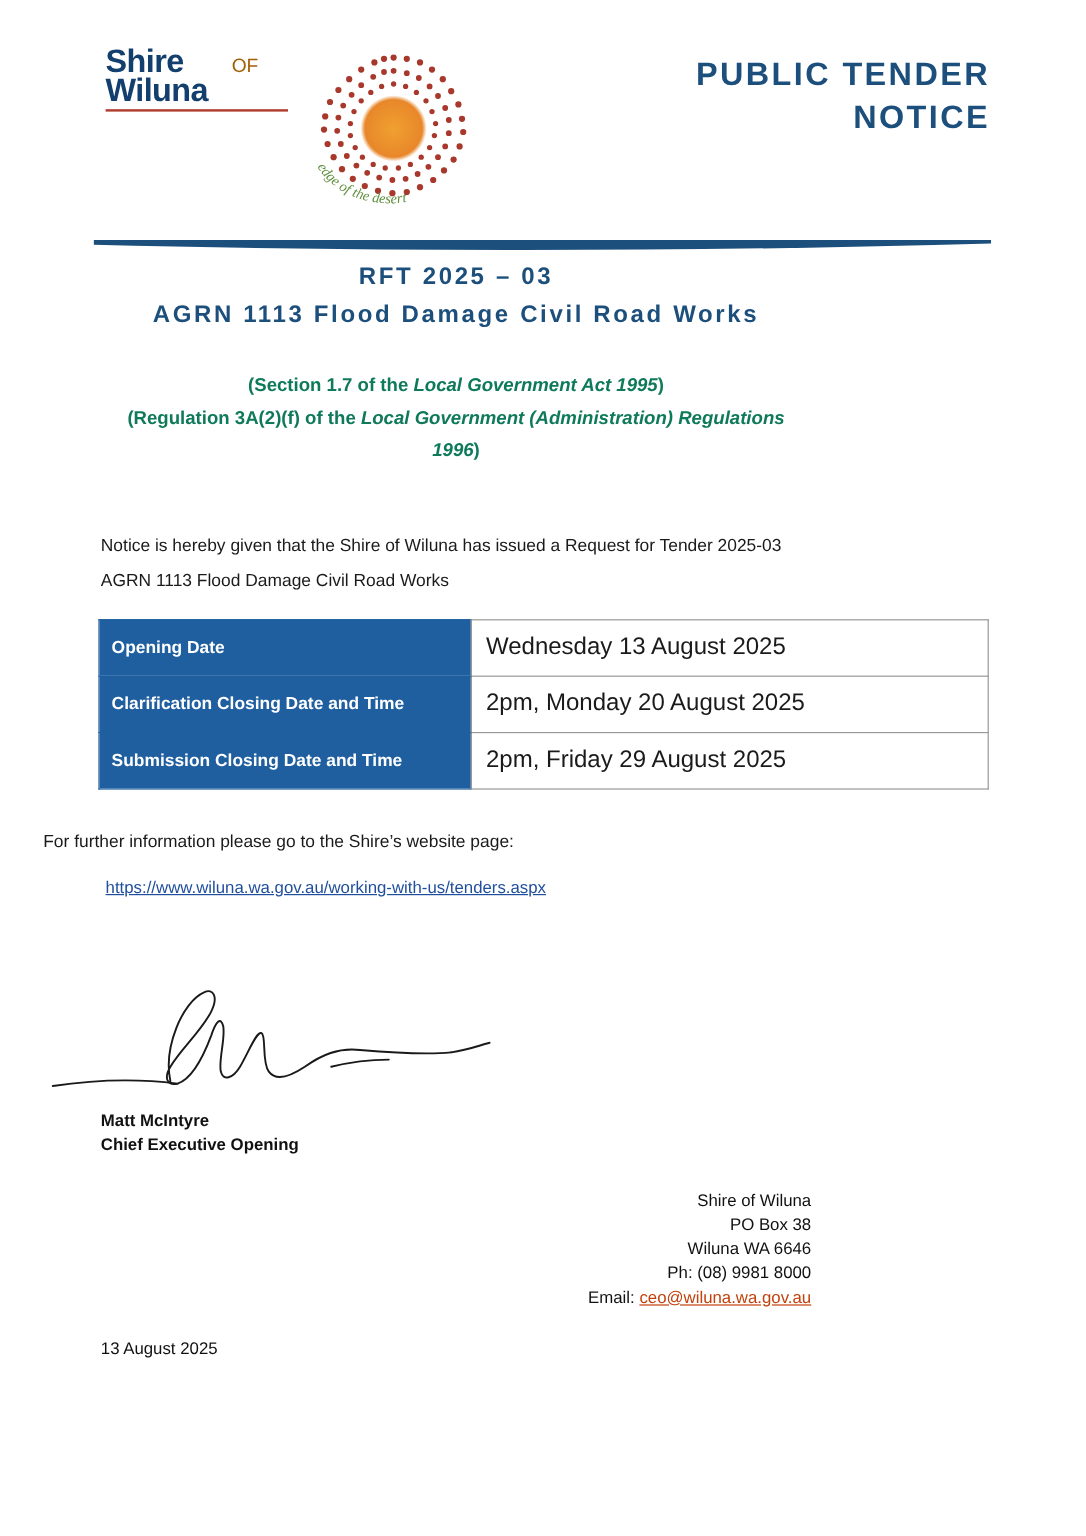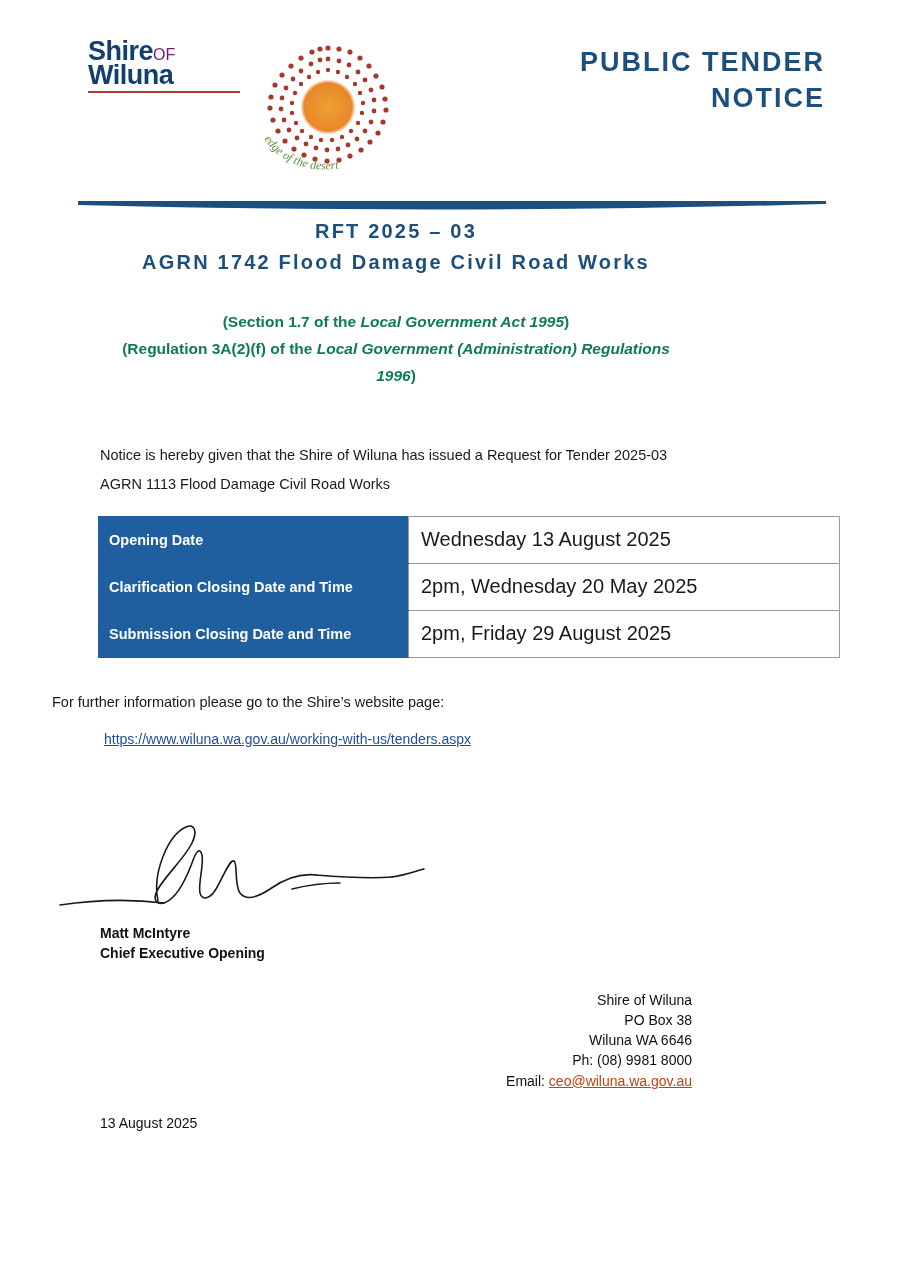--- a/index.html
+++ b/index.html
@@ -38,21 +38,22 @@
     font-weight: bold;
     font-size: 27px;
     color: #123f6d;
     letter-spacing: -0.5px;
     line-height: 1.0;
   }
   .logo-of {
     font-weight: normal;
     font-size: 16px;
     letter-spacing: 0px;
-    color: #701a75;
+    color: #a16207;
+    margin-left: 40px;
   }
   .logo-wiluna {
     font-family: "Liberation Sans", sans-serif;
     font-weight: bold;
     font-size: 27px;
     color: #123f6d;
     letter-spacing: -0.5px;
     line-height: 1.0;
     margin-top: -3px;
   }
@@ -121,21 +122,21 @@
     position: absolute;
     left: 78px;
     top: 198px;
     width: 748px;
     height: 12px;
   }
 
   
   .content {
     position: absolute;
-    left: 16px;
+    left: 0;
     top: 216px;
     width: 760px;
   }
 
   .ref-title {
     text-align: center;
     font-weight: bold;
     font-size: 20px;
     color: #1d4f7c;
     letter-spacing: 2.2px;
@@ -361,21 +362,21 @@
   <div class="divider">
     <svg width="748" height="12" viewBox="0 0 748 12" aria-hidden="true">
       <path d="M0,1 L748,1 L748,4 C500,11 240,11 0,5 Z" fill="#1d4f7c"></path>
     </svg>
   </div>
 
   <div class="content">
 
     <div class="ref-title">
       <div>RFT 2025 – 03</div>
-      <div class="line2">AGRN 1742 Flood Damage Civil Road Works</div>
+      <div class="line2">AGRN 1113 Flood Damage Civil Road Works</div>
     </div>
 
     <div class="act-lines">
       <div>
         <span>(Section 1.7 of the </span><em>Local Government Act 1995</em><span>)</span>
       </div>
       <div>
         <span>(Regulation 3A(2)(f) of the </span><em>Local Government (Administration) Regulations 1996</em><span>)</span>
       </div>
     </div>
@@ -383,21 +384,21 @@
     <div class="notice-para">Notice is hereby given that the Shire of Wiluna has issued a Request for Tender 2025-03 AGRN 1113 Flood Damage Civil Road Works</div>
 
     <table class="details">
       <tbody>
         <tr>
           <td class="label">Opening Date</td>
           <td class="value">Wednesday 13 August 2025</td>
         </tr>
         <tr>
           <td class="label">Clarification Closing Date and Time</td>
-          <td class="value">2pm, Wednesday 20 May 2025</td>
+          <td class="value">2pm, Monday 20 August 2025</td>
         </tr>
         <tr>
           <td class="label">Submission Closing Date and Time</td>
           <td class="value">2pm, Friday 29 August 2025</td>
         </tr>
       </tbody>
     </table>
 
     <div class="further">For further information please go to the Shire’s website page:</div>
     <div class="url-line">

